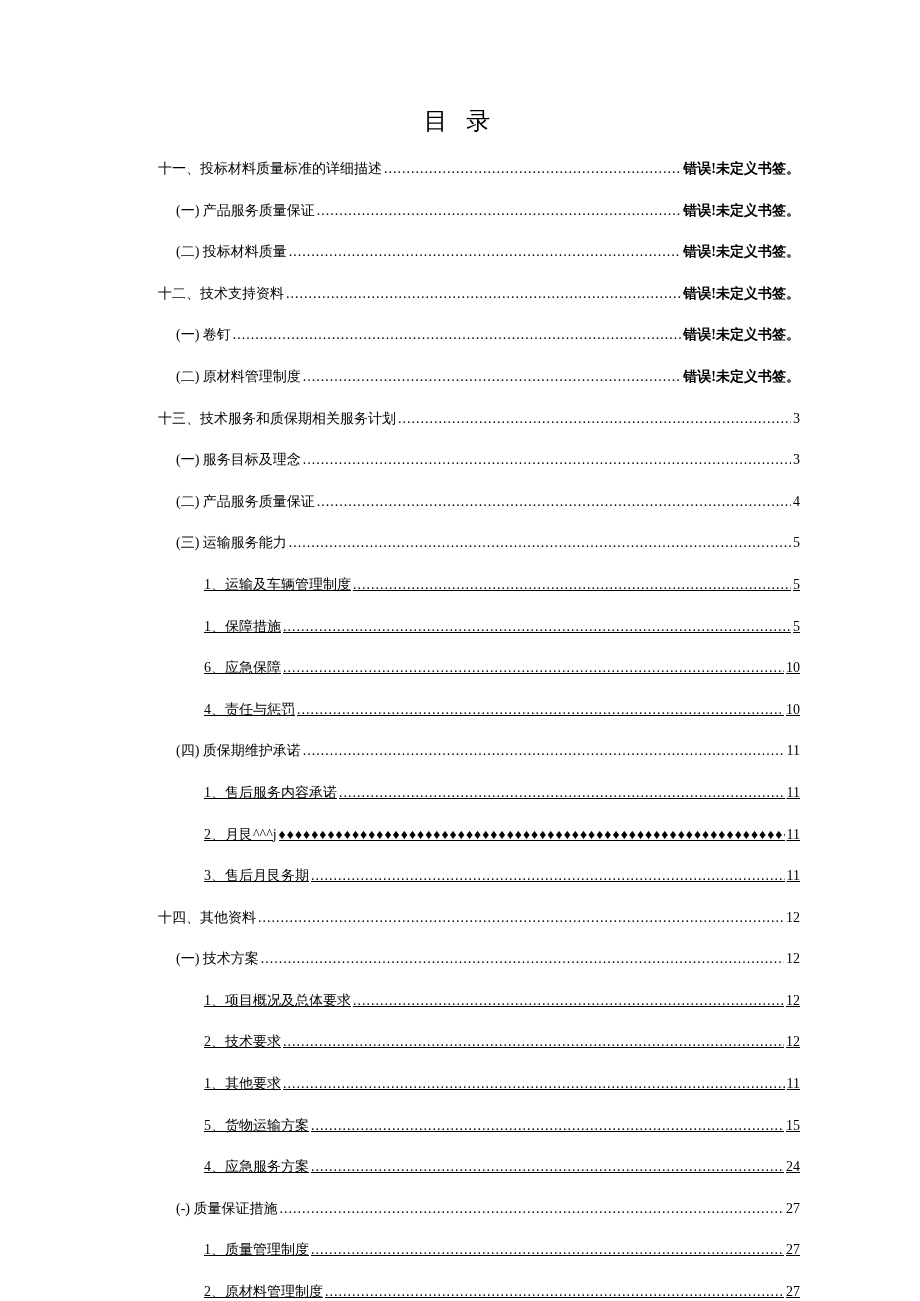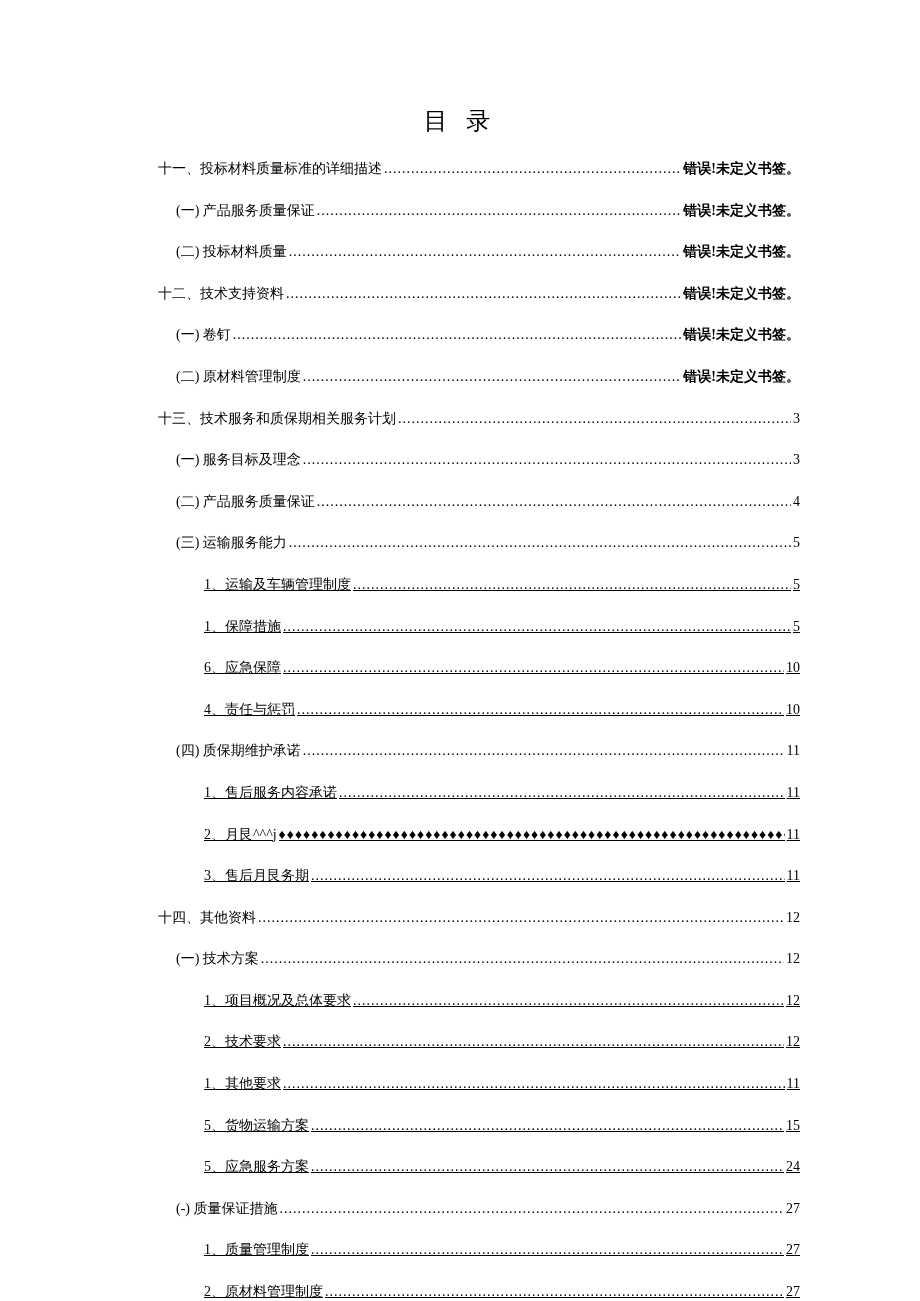--- a/index.html
+++ b/index.html
@@ -180,21 +180,21 @@
       <span class="toc-label">1、其他要求</span>
       <span class="toc-dots">........................................................................................................................................................................................................</span>
       <span class="toc-page">11</span>
     </div>
     <div class="toc-entry level-3">
       <span class="toc-label">5、货物运输方案</span>
       <span class="toc-dots">........................................................................................................................................................................................................</span>
       <span class="toc-page">15</span>
     </div>
     <div class="toc-entry level-3">
-      <span class="toc-label">5、应急服务方案</span>
+      <span class="toc-label">4、应急服务方案</span>
       <span class="toc-dots">........................................................................................................................................................................................................</span>
       <span class="toc-page">24</span>
     </div>
     <div class="toc-entry level-2">
       <span class="toc-label">(-) 质量保证措施</span>
       <span class="toc-dots"> ........................................................................................................................................................................................................</span>
       <span class="toc-page"> 27</span>
     </div>
     <div class="toc-entry level-3">
       <span class="toc-label">1、质量管理制度</span>

